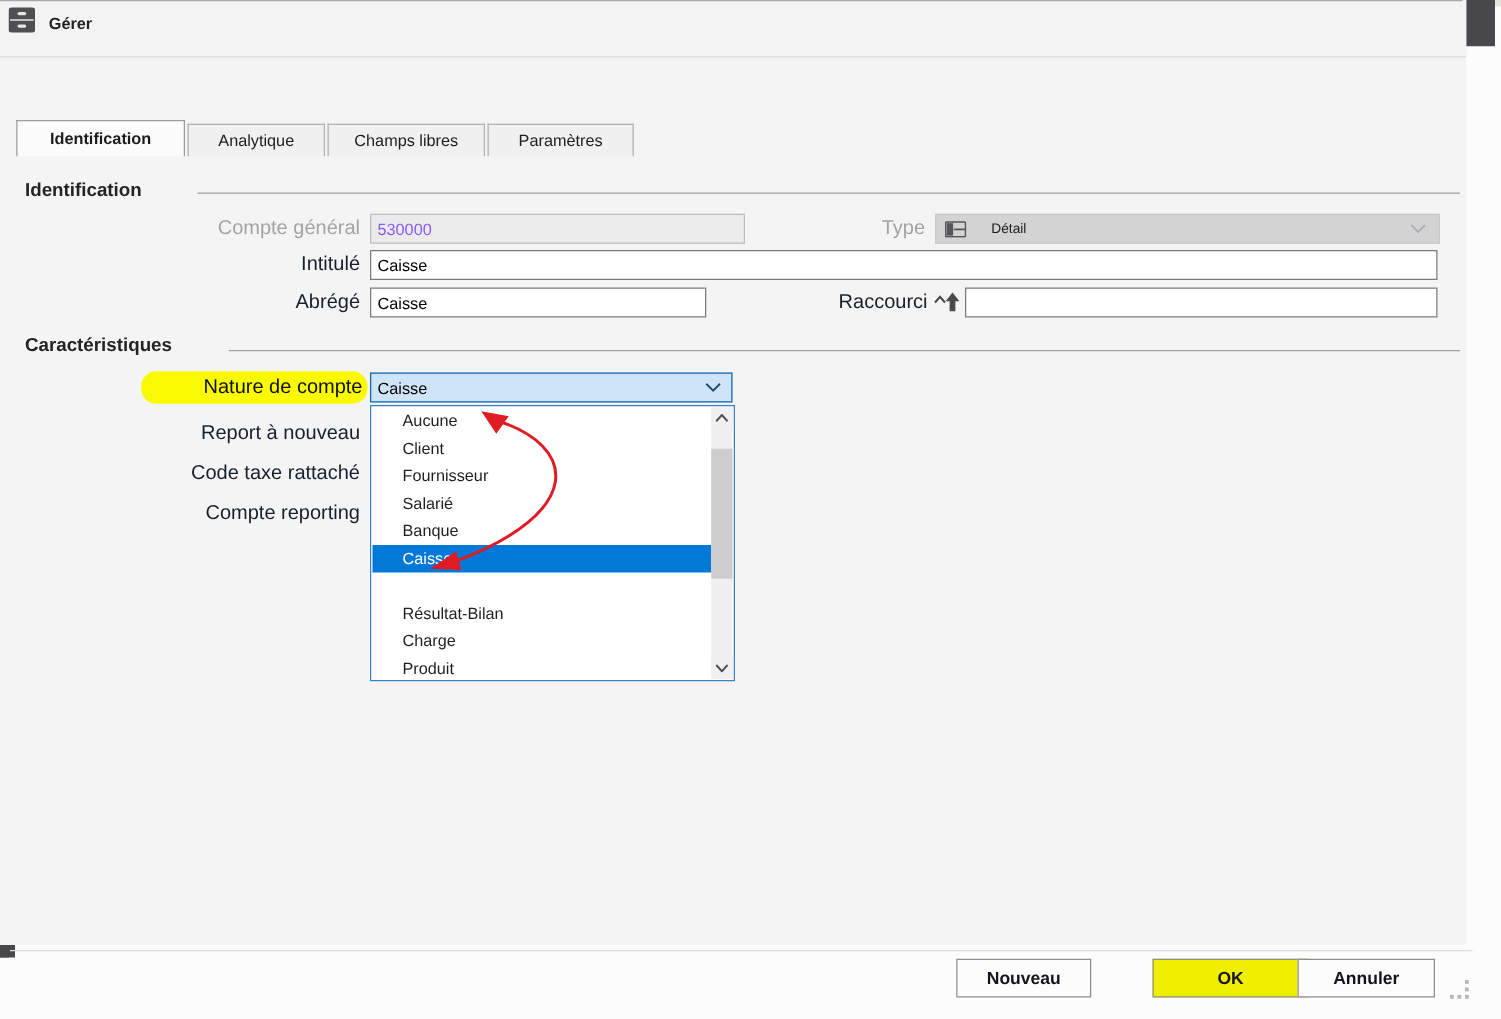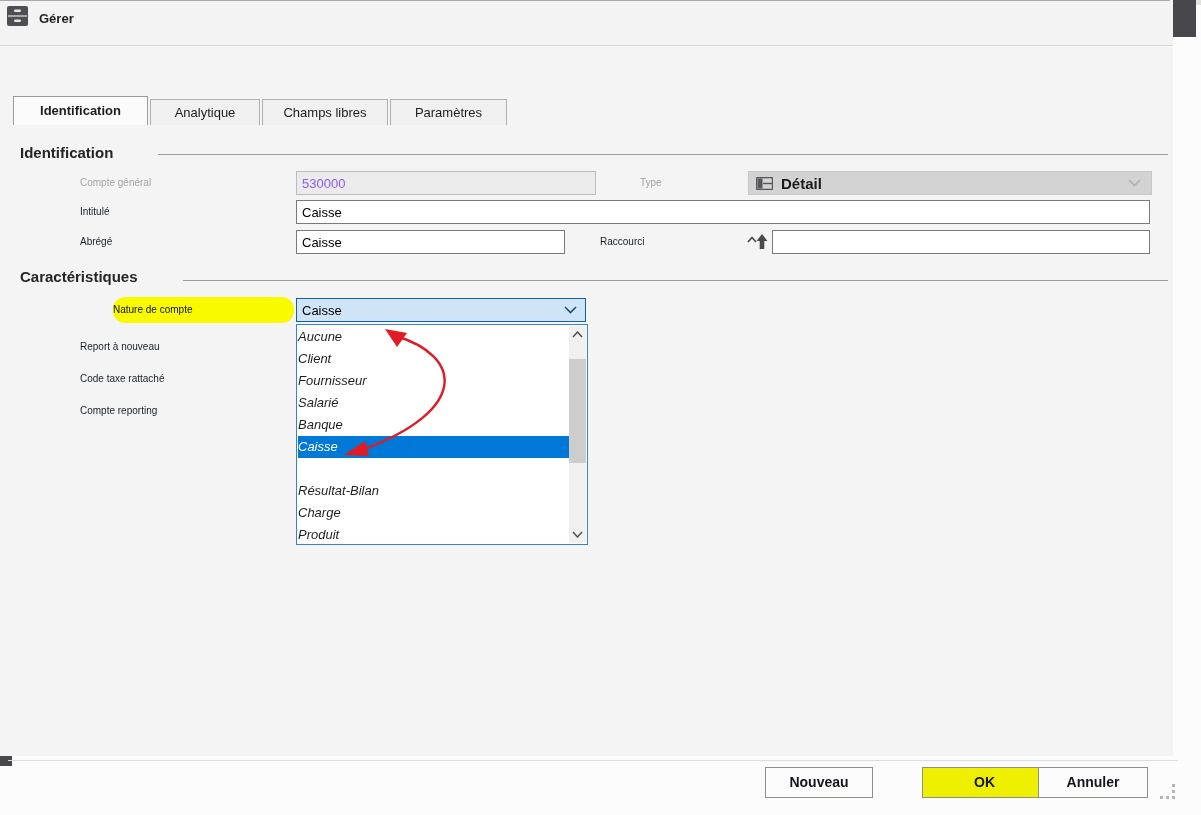--- a/index.html
+++ b/index.html
@@ -45,44 +45,44 @@
   .tab { height:26px; top:99px; background:#f0f0f0; border:1px solid #b0b0b0; border-bottom:none;
          font-size:13px; color:#1c1c1c; text-align:center; line-height:25px; z-index:3; }
   .tab.active { top:96px; height:29px; background:#fbfbfb; border:1px solid #9c9c9c;
                 border-bottom:none; font-weight:700; z-index:5; line-height:28px; }
   .tabline { left:8; top:124; width:1170px; height:1px; background:#a8a8a8; z-index:4; }
 
   
   .section-title { font-size:15px; font-weight:700; color:#242424; white-space:nowrap; }
   .section-rule { height:1px; background:#9f9f9f; }
 
-  .flabel { height:24px; line-height:24px; font-size:10px; color:#16202c;
-            text-align:left; white-space:nowrap; }
+  .flabel { height:24px; line-height:24px; font-size:16px; color:#16202c;
+            text-align:right; white-space:nowrap; }
   .flabel.dim { color:#a3a3a3; }
 
   input.fld { position:absolute; height:24px; border:1px solid #7a7a7a; background:#fff;
               font-family:"Liberation Sans",sans-serif; font-size:13px; color:#000;
               padding:0 5px; outline:none; }
   input.fld:disabled, input.fld.disabled { background:#ebebeb; border:1px solid #bcbcbc; color:#8b5cf6; }
 
   .combo-gray { left:748px; top:171px; width:404px; height:24px; background:#d3d3d3;
                 border:1px solid #c8c8c8; display:flex; align-items:center; }
-  .combo-gray .val { font-size:15px; font-weight:700; color:#1c1c1c; margin-left:8px; }
+  .combo-gray .val { font-size:11px; font-weight:400; color:#1c1c1c; margin-left:20px; }
 
   .hl-label { background:#f9f900;border-radius:12px; }
   .combo-blue { left:296px; top:298px; width:290px; height:24px; background:#cfe5f7;
                 border:1px solid #0c63ad; display:flex; align-items:center; }
   .combo-blue .val { font-size:13px; color:#000; margin-left:5px; }
   .spacer { flex:1; }
 
   
   .ddlist { left:296px; top:324px; width:292px; height:221px; background:#fff;
             border:1px solid #3a82c4; z-index:10; }
   .dditem { position:absolute; left:1px; width:272px; height:22px; line-height:22px;
-            font-size:13px; color:#1f1f1f; padding-left:0; white-space:nowrap;font-style:italic; }
+            font-size:13px; color:#1f1f1f; padding-left:24px; white-space:nowrap; }
   .dditem.selected { background:#0078d7; color:#fff; }
   .ddscroll { position:absolute; right:1px; top:1px; width:17px; height:217px; background:#f0f0f0; }
   .ddbtn { position:absolute; left:0; width:17px; height:17px; display:flex;
            align-items:center; justify-content:center; background:#f0f0f0; }
   .ddthumb { position:absolute; left:0; top:33px; width:17px; height:104px; background:#cdcdcd; }
 
   .annot { left:330px; top:322px; width:180px; height:150px; z-index:20; pointer-events:none; }
 
   
   .footer-rule { left:8px; top:760px; width:1170px; height:1px; background:#dcdcdc; }

